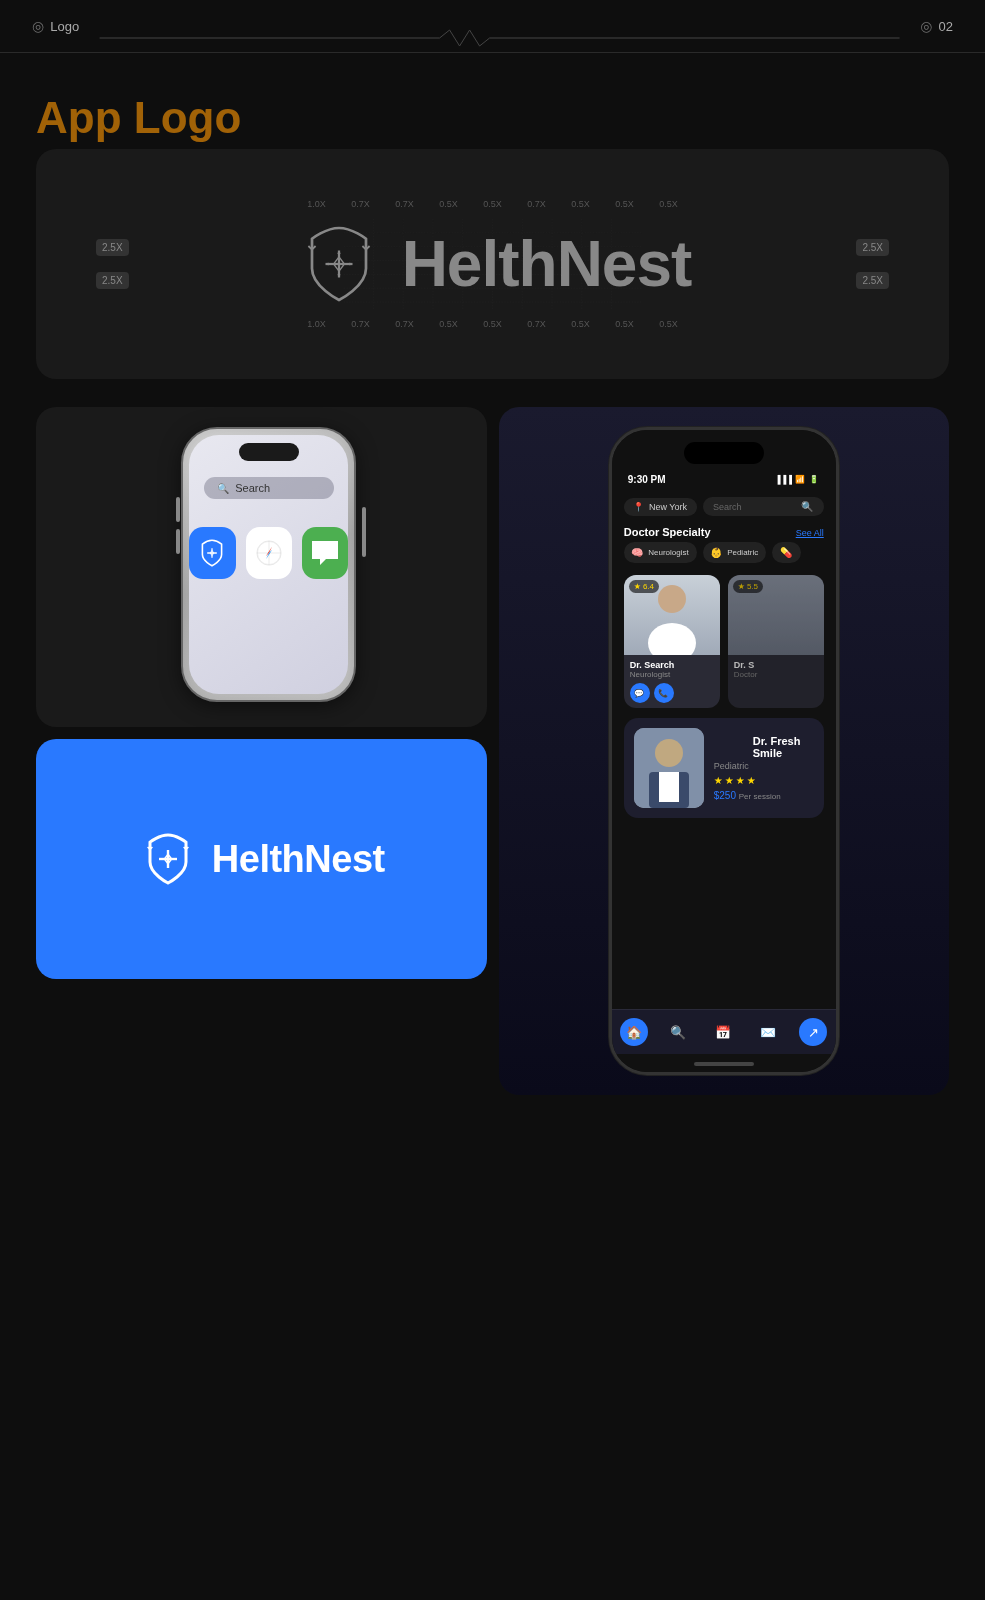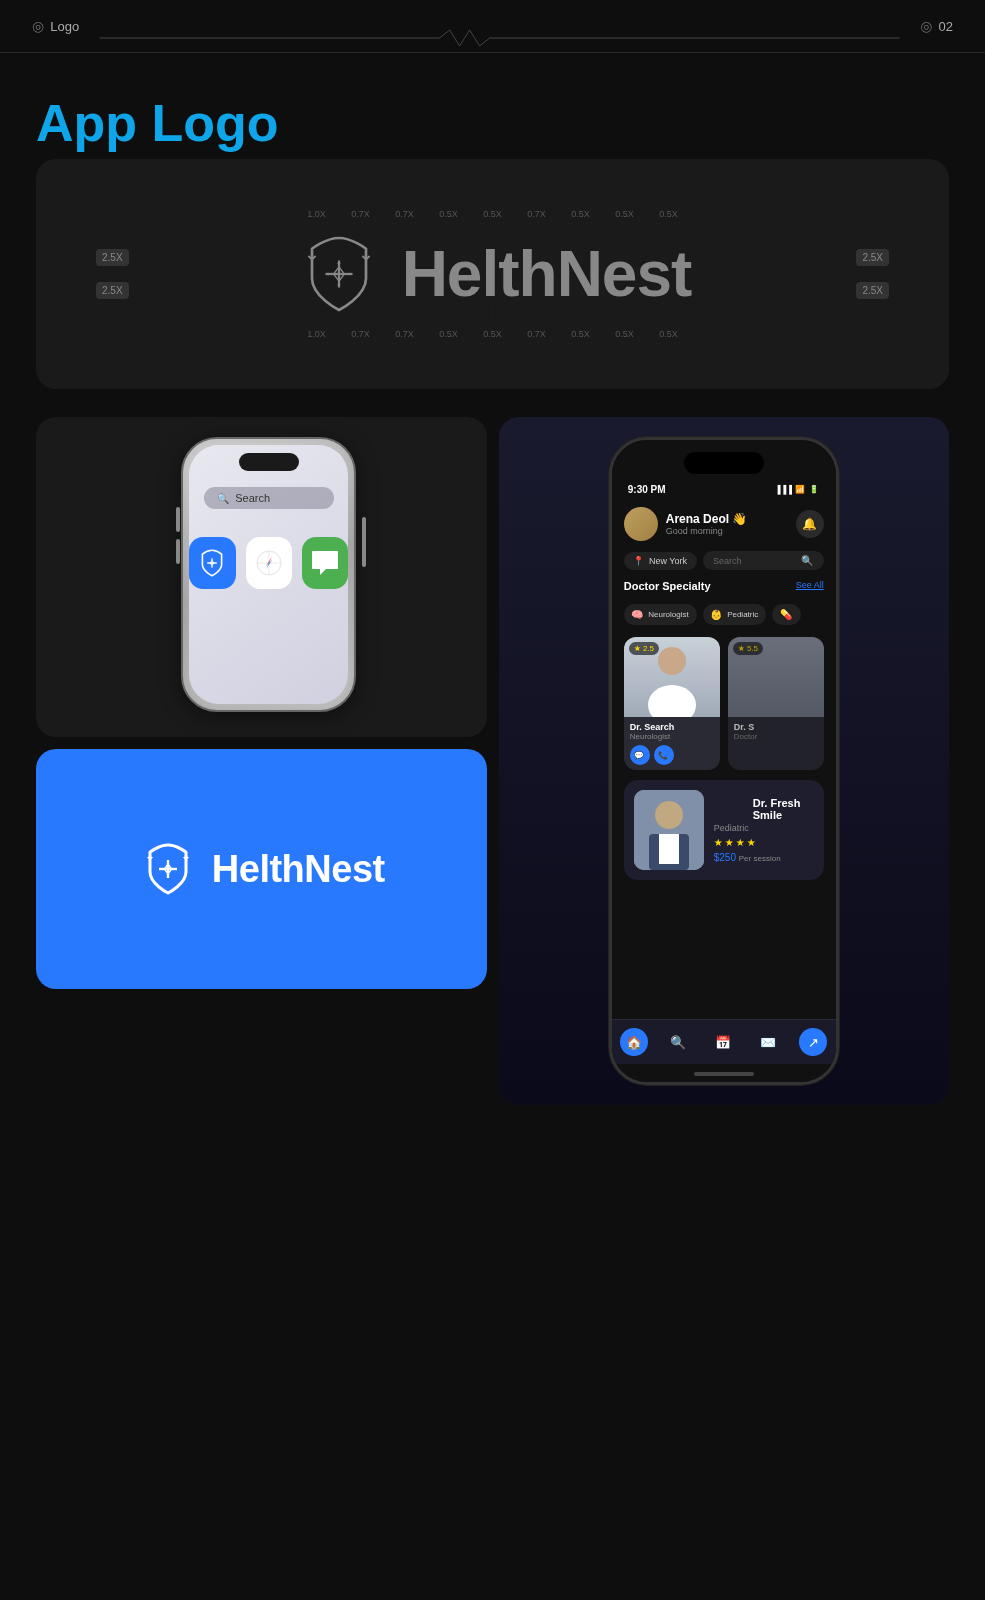--- a/index.html
+++ b/index.html
@@ -40,23 +40,23 @@
       align-items: center;
       gap: 6px;
     }
 
     
     .main-content {
       padding: 40px 36px;
     }
 
     .page-title {
-      font-size: 52px;
+      font-size: 44px;
       font-weight: 700;
-      color: #0ea5e9;
+      color: #a16207;
       margin-bottom: 6px;
     }
     .page-subtitle {
       font-size: 14px;
       color: #777;
       margin-bottom: 36px;
     }
 
     
     .logo-grid-card {
@@ -284,22 +284,22 @@
       font-size: 9px;
       color: #666;
       display: flex;
       align-items: center;
       justify-content: space-between;
     }
 
     .section-header {
       display: flex;
       justify-content: space-between;
-      align-items: flex-start;
-      margin-bottom: 12px;
+      align-items: flex-end;
+      margin-bottom: 4px;
     }
 
     .section-title {
       font-size: 11px;
       font-weight: 600;
       color: #fff;
     }
 
     .see-all-link {
       font-size: 9px;
@@ -674,32 +674,20 @@
             <div style="display:flex;gap:4px;align-items:center;">
               <span style="font-size:8px;">▐▐▐</span>
               <span style="font-size:8px;">📶</span>
               <span style="font-size:8px;">🔋</span>
             </div>
           </div>
         </div>
 
         <div class="phone-content">
 
-          <div class="app-header-row">
-            <div class="app-user-info">
-              <div class="avatar-circle"></div>
-              <div>
-                <div class="user-name">Arena Deol 👋</div>
-                <div class="user-greeting">Good morning</div>
-              </div>
-            </div>
-            <div class="notification-btn">
-              <span style="font-size:12px;">🔔</span>
-            </div>
-          </div>
 
           <div class="search-location-row">
             <div class="location-pill">
               <span style="color:#2979ff;">📍</span>
               <span>New York</span>
             </div>
             <div class="search-pill">
               <span>Search</span>
               <span style="font-size:10px;">🔍</span>
             </div>
@@ -723,21 +711,21 @@
               <span style="font-size:10px;">💊</span>
             </div>
           </div>
 
           <div class="doctor-cards-row">
 
             <div class="doctor-card-small">
               <div class="doctor-card-img with-person">
                 <div class="rating-badge">
                   <span>★</span>
-                  <span>2.5</span>
+                  <span>6.4</span>
                 </div>
 
                 <div style="width:100%;height:100%;display:flex;align-items:flex-end;justify-content:center;overflow:hidden;">
                   <svg width="80" height="80" viewBox="0 0 80 80" xmlns="http://www.w3.org/2000/svg">
                     <circle cx="40" cy="24" r="14" fill="#c8a888"></circle>
                     <ellipse cx="40" cy="68" rx="24" ry="20" fill="#fff"></ellipse>
                   </svg>
                 </div>
               </div>
               <div class="doctor-card-info">

